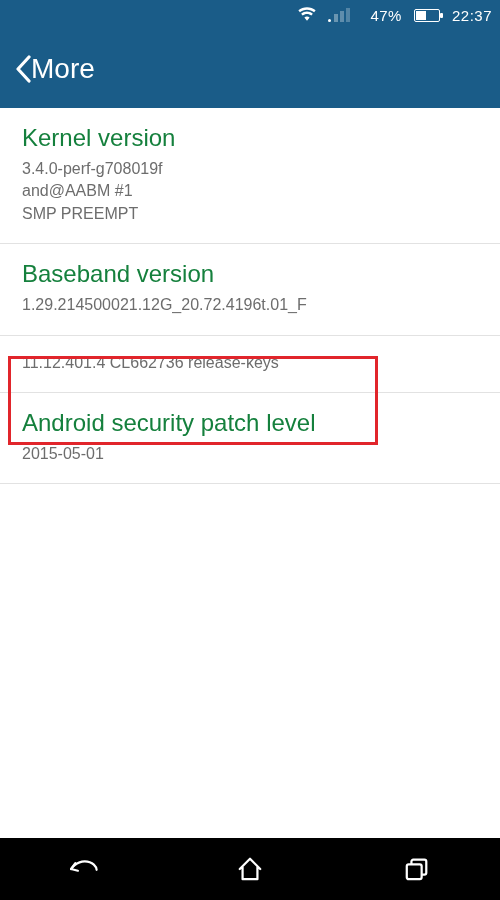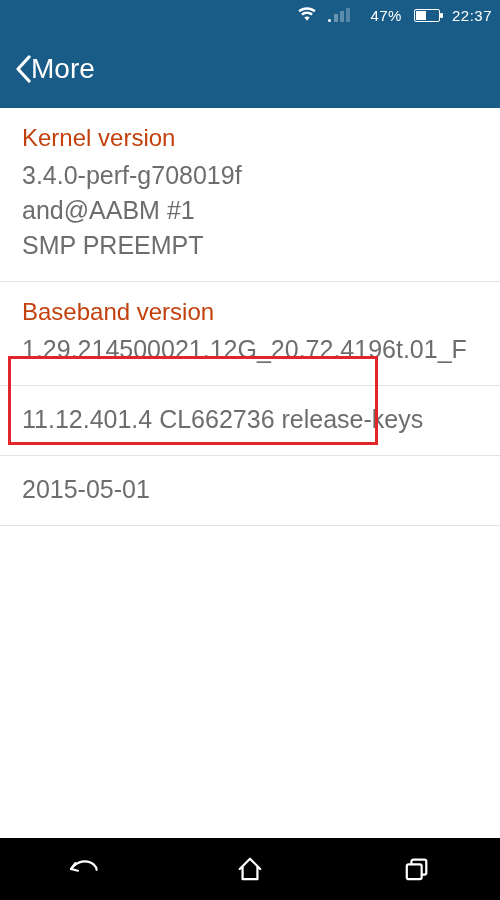--- a/index.html
+++ b/index.html
@@ -45,26 +45,26 @@
     .appbar .title { font-size: 28px; font-weight:400; }
 
     .content { background:#fff; }
     .row {
       padding: 16px 22px 18px;
       border-bottom: 1px solid #e2e2e2;
       position: relative;
     }
     .row .label {
       font-size: 24px;
-      color: #c2410c;
+      color: #15803d;
       margin-bottom: 6px;
       font-weight: 500;
     }
     .row .value {
-      font-size: 25px;
+      font-size: 16px;
       color: #6d6d6d;
       line-height: 1.4;
       white-space: pre-line;
     }
     .highlight-box {
       position:absolute;
       border: 3px solid #e1252b;
       pointer-events:none;
     }
 
@@ -124,20 +124,21 @@
   <div class="row">
     <div class="label">Baseband version</div>
     <div class="value">1.29.214500021.12G_20.72.4196t.01_F</div>
   </div>
 
   <div class="row" id="row-2">
     <div class="value">11.12.401.4 CL662736 release-keys</div>
   </div>
 
   <div class="row">
+    <div class="label">Android security patch level</div>
     <div class="value">2015-05-01</div>
   </div>
 
 </div>
 
 <div class="highlight-box" id="hl" style="left: 8px; top: 356px; width: 370px; height: 89px;"></div>
 
 <div class="navbar">
   <div class="navbtn">
     <svg width="34" height="26" viewBox="0 0 40 30">

